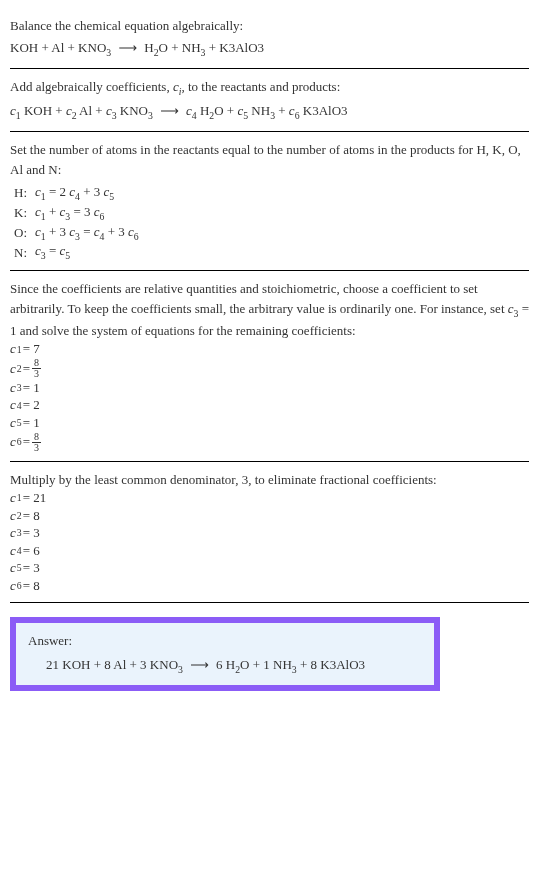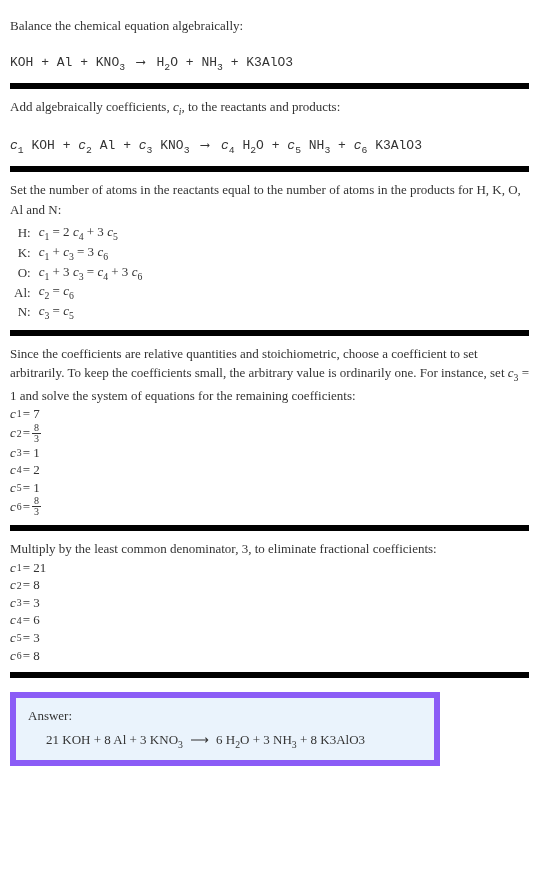--- a/index.html
+++ b/index.html
@@ -13,29 +13,28 @@
       color: #333333;
       width: 539px;
       padding: 8px 10px;
       font-size: 13px;
       line-height: 1.5;
     }
     .section {
       padding: 8px 0;
     }
     .section:not(:last-of-type) {
-      border-bottom: 6px solid #000000;
+      border-bottom: 1px solid #000000;
     }
     sub {
       font-size: 0.75em;
       vertical-align: sub;
     }
     .equation {
-      margin-top: 17px;
-      font-family: Liberation Mono, monospace;
+      margin-top: 2px;
     }
     .arrow {
       margin: 0 4px;
     }
     table.align-table {
       border-collapse: collapse;
       margin-top: 4px;
     }
     table.align-table td {
       padding: 0 4px;
@@ -118,24 +117,20 @@
         </tr>
     <tr>
           <td>K:</td>
           <td><span class="italic">c</span><sub>1</sub><span> + </span><span class="italic">c</span><sub>3</sub><span> = 3 </span><span class="italic">c</span><sub>6</sub></td>
         </tr>
     <tr>
           <td>O:</td>
           <td><span class="italic">c</span><sub>1</sub><span> + 3 </span><span class="italic">c</span><sub>3</sub><span> = </span><span class="italic">c</span><sub>4</sub><span> + 3 </span><span class="italic">c</span><sub>6</sub></td>
         </tr>
     <tr>
-          <td>Al:</td>
-          <td><span class="italic">c</span><sub>2</sub><span> = </span><span class="italic">c</span><sub>6</sub></td>
-        </tr>
-    <tr>
           <td>N:</td>
           <td><span class="italic">c</span><sub>3</sub><span> = </span><span class="italic">c</span><sub>5</sub></td>
         </tr>
   </tbody>
     </table>
 </div>
 
 <div class="section">
   <div>
     <span>Since the coefficients are relative quantities and stoichiometric, choose a coefficient to set arbitrarily. To keep the coefficients small, the arbitrary value is ordinarily one. For instance, set </span><span class="italic">c</span><sub>3</sub><span> = 1</span><span> and solve the system of equations for the remaining coefficients:</span>
@@ -217,16 +212,16 @@
       </div>
   </div>
 </div>
 
 <div class="section" style="border-bottom:none">
   <div class="answer-box">
     <div class="answer-label">Answer:</div>
     <div class="answer-eq">
       <span>21 KOH + 8 Al + 3 KNO</span><sub>3</sub>
       <span class="arrow">⟶</span>
-      <span>6 H</span><sub>2</sub><span>O + 3 NH</span><sub>3</sub><span> + 8 K3AlO3</span>
+      <span>6 H</span><sub>2</sub><span>O + 1 NH</span><sub>3</sub><span> + 8 K3AlO3</span>
     </div>
   </div>
 </div>
 
 </body></html>

